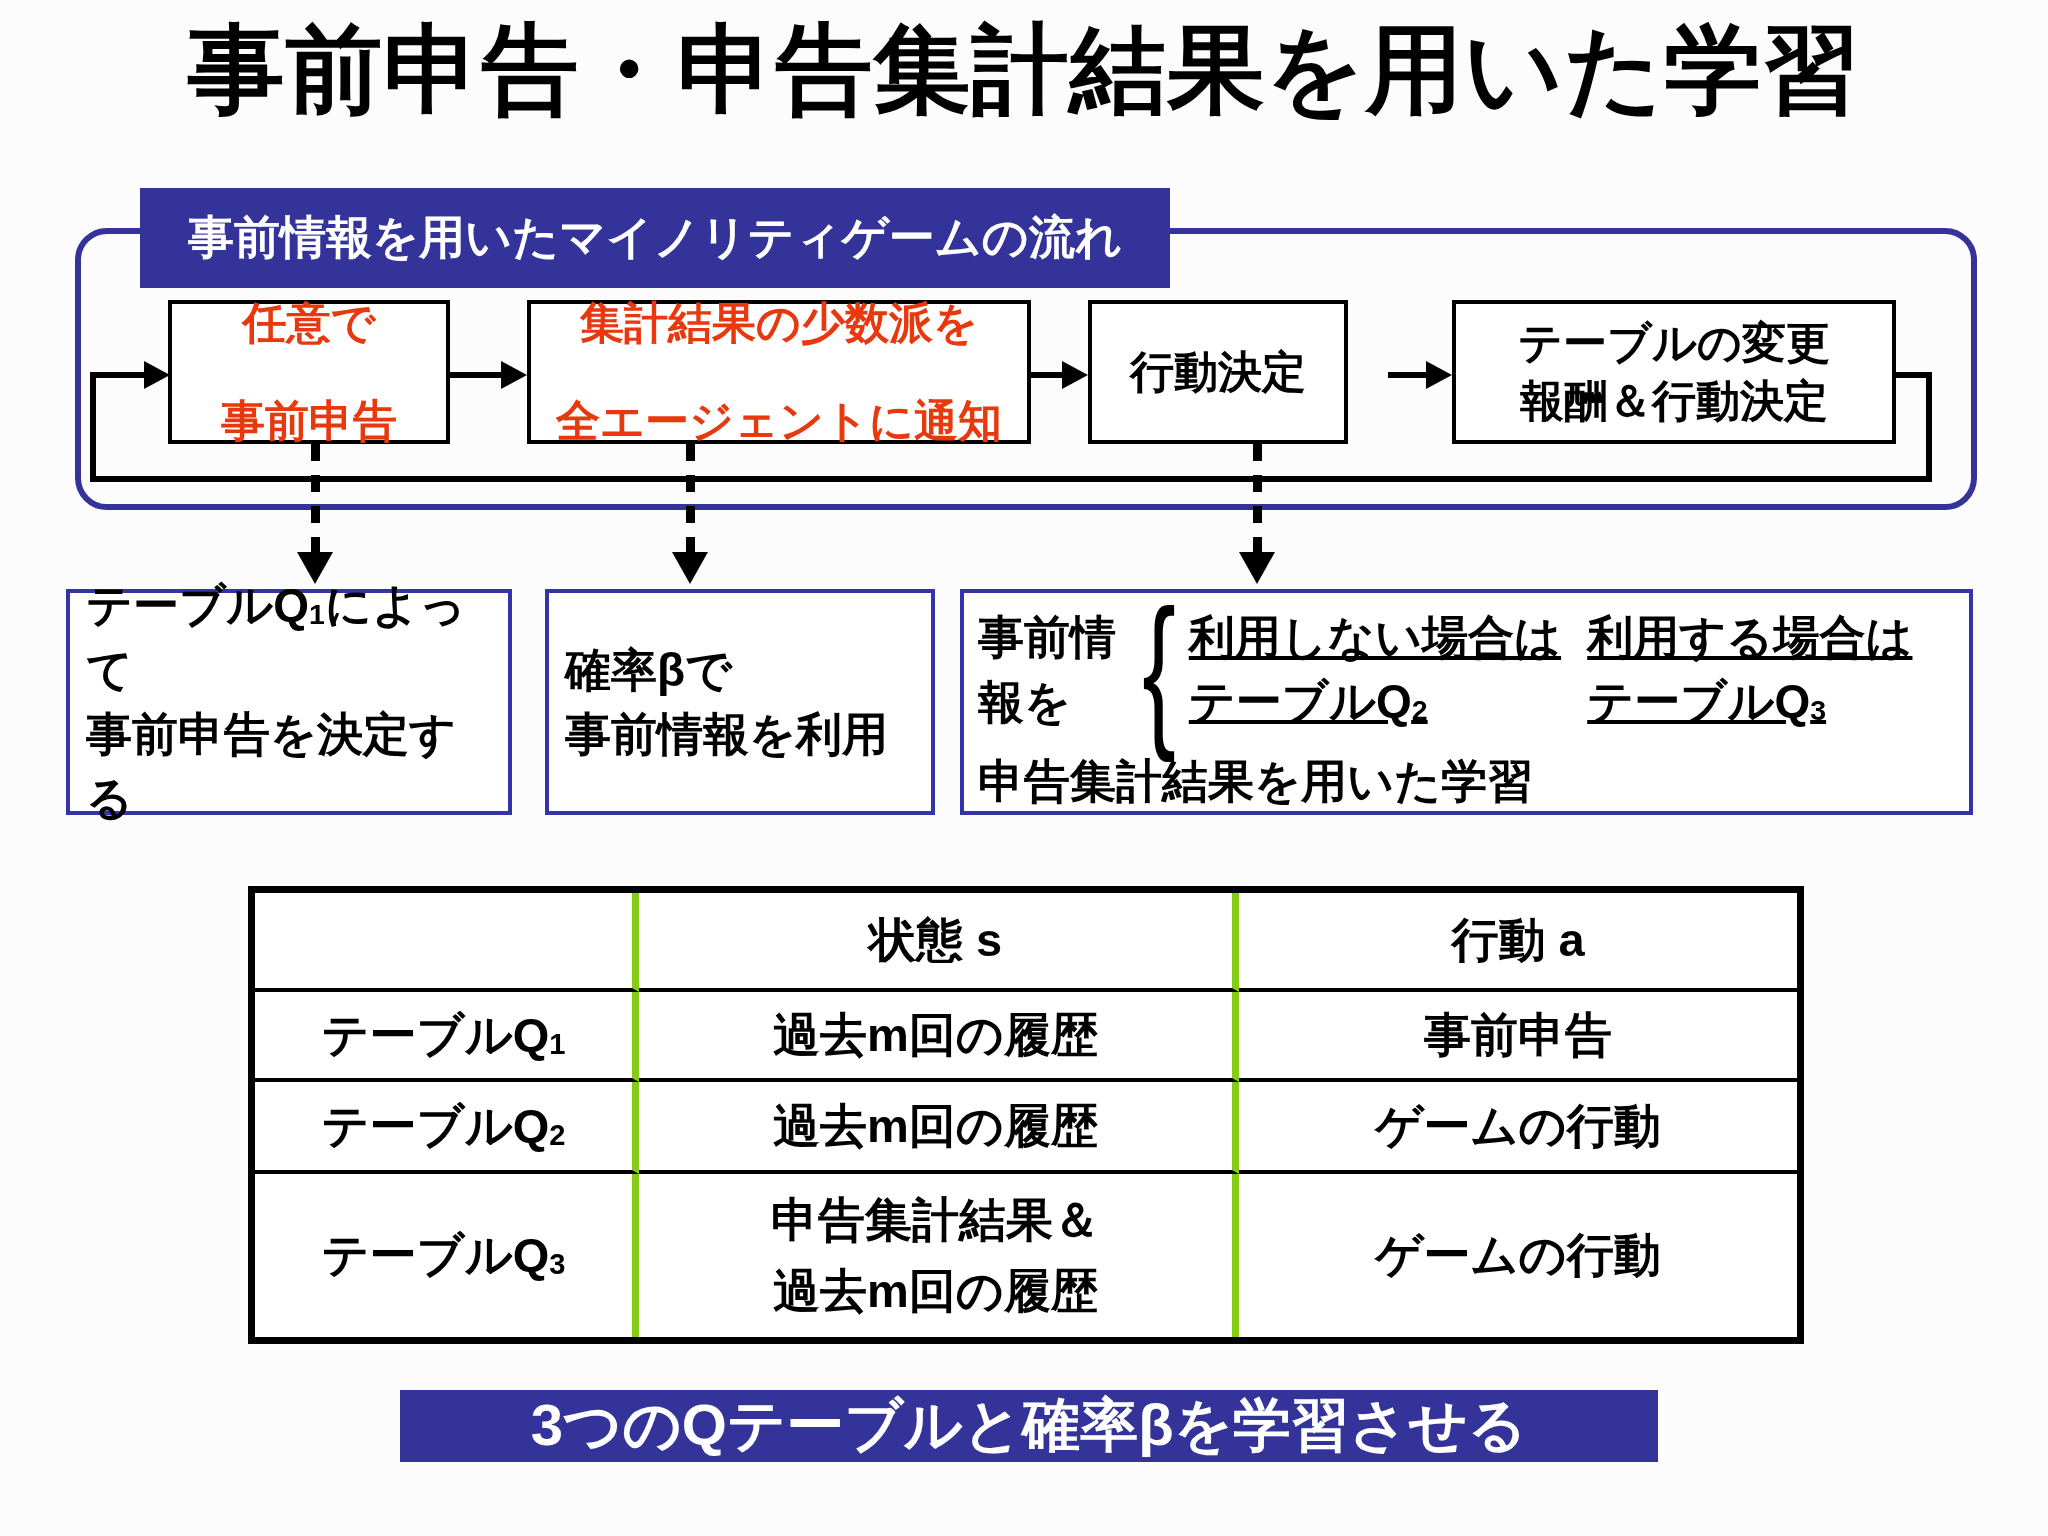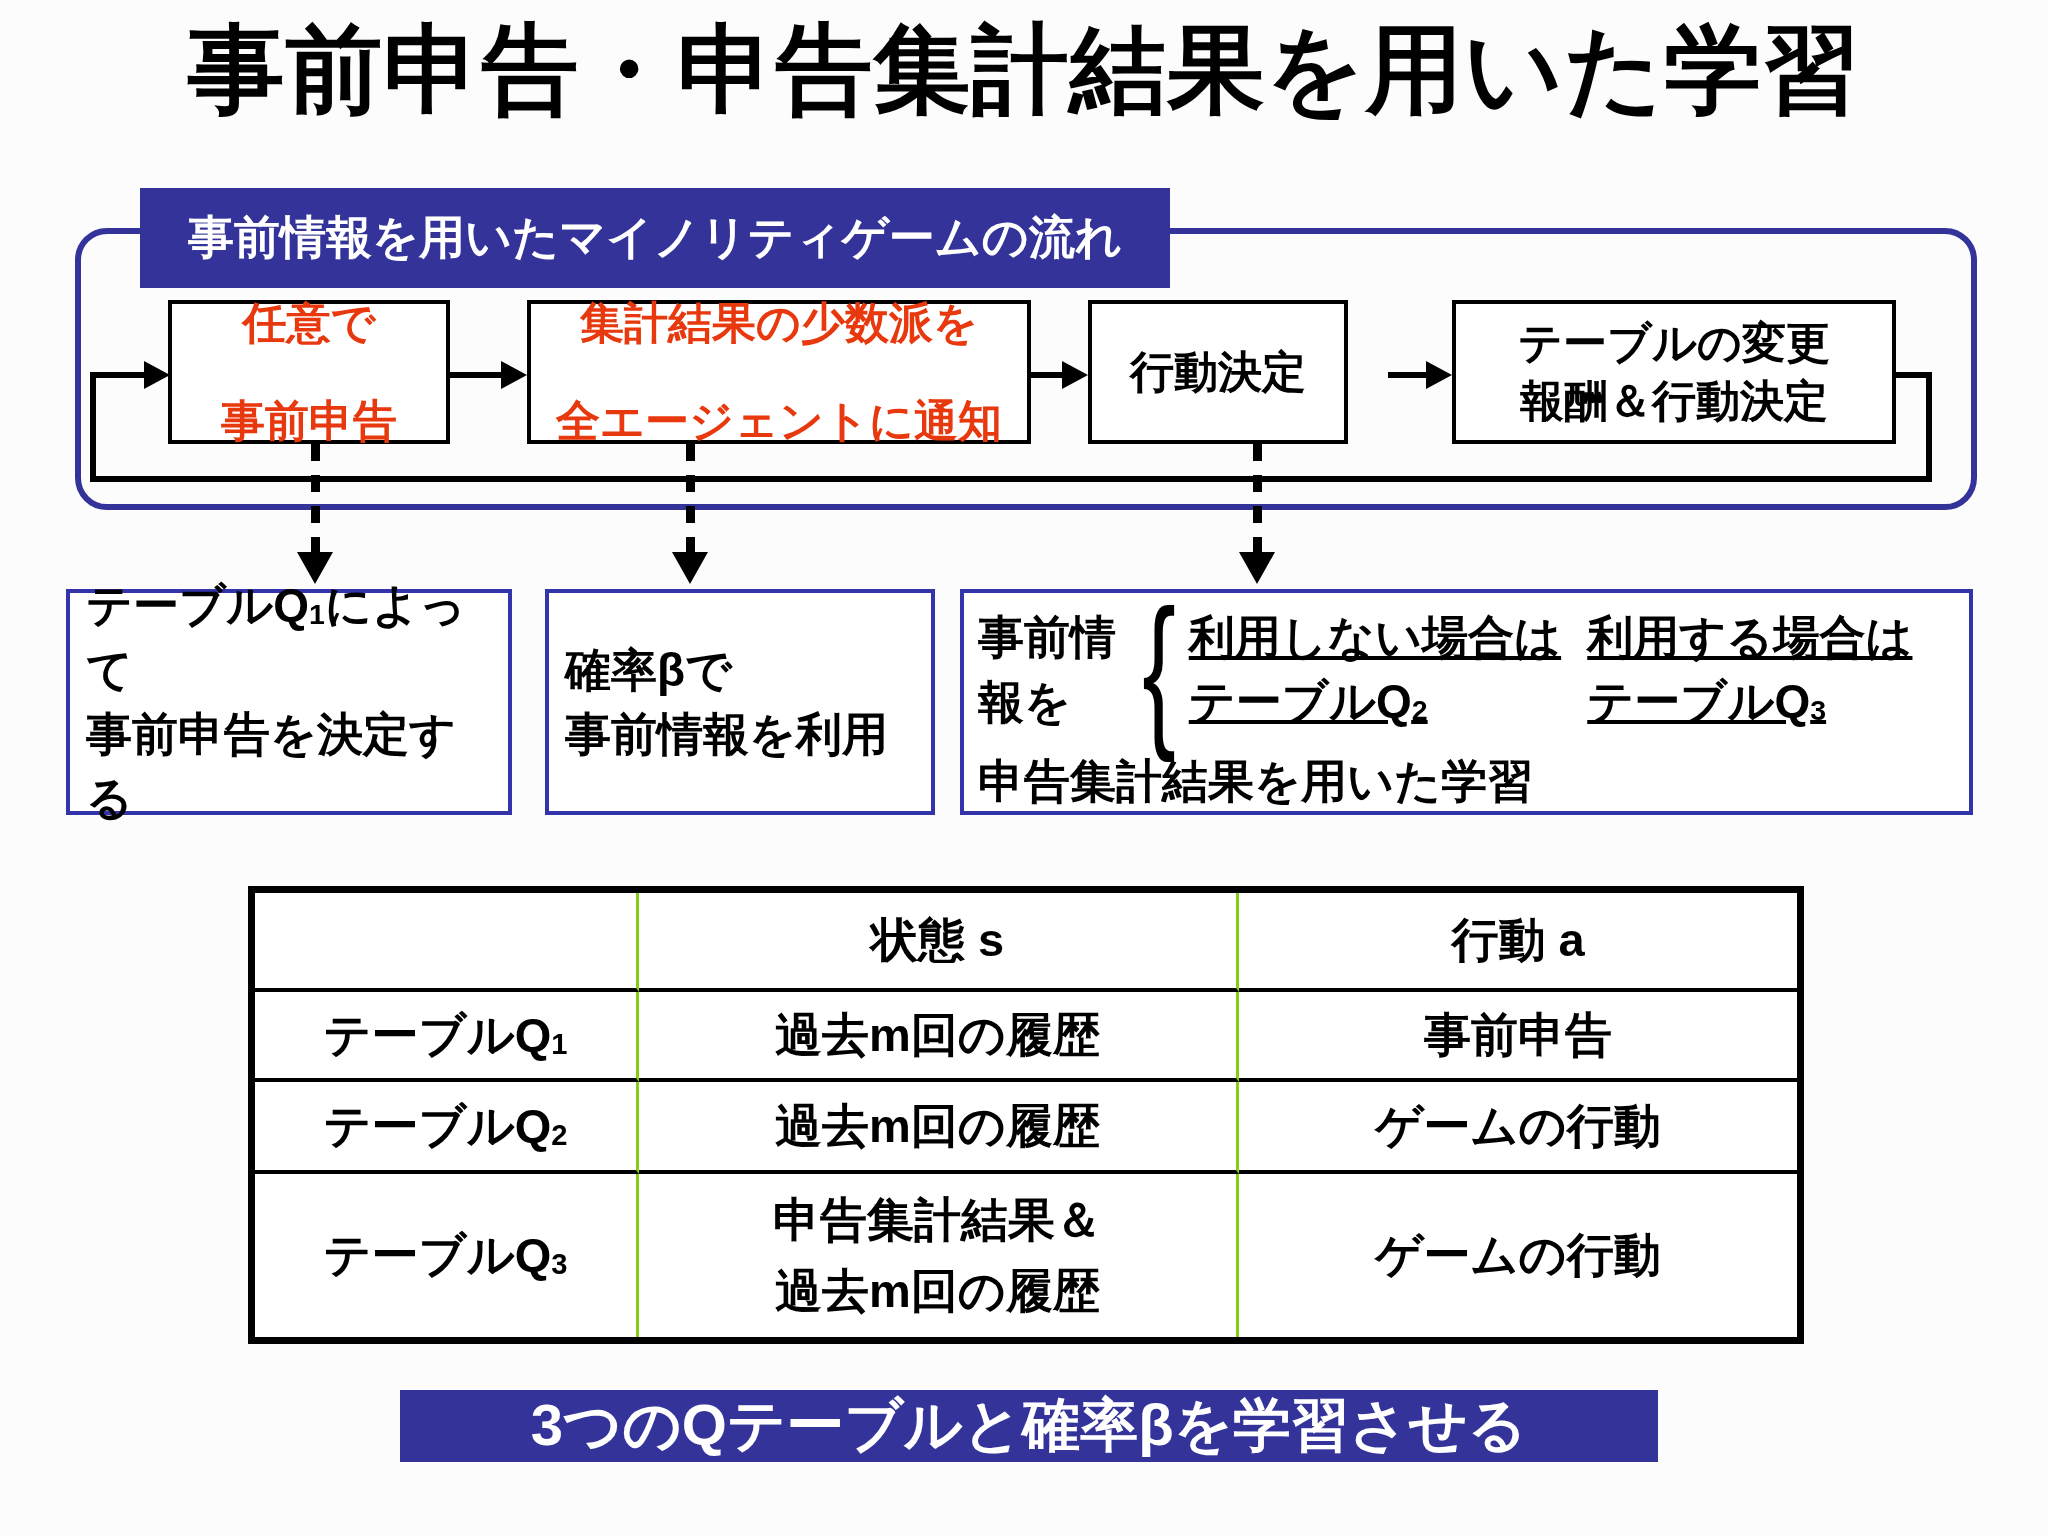--- a/index.html
+++ b/index.html
@@ -72,21 +72,21 @@
     border:7px solid #000; box-sizing:border-box; background:#ffffff; z-index:2;
     display:grid; grid-template-columns:384px 600px 1fr;
     grid-template-rows:99px 90px 92px 1fr;
     font-size:47px; font-weight:bold;
   }
   .qtable .cell {
     display:flex; flex-direction:column; align-items:center; justify-content:center;
     text-align:center; line-height:1.5;
   }
   .qtable .bline { border-bottom:4px solid #000; }
-  .qtable .rline { border-right:3px solid #84cc16; }
+  .qtable .rline { border-right:7px solid #84cc16; }
   .bottom-banner {
     position:absolute; left:400px; top:1390px; width:1258px; height:72px;
     background:#333399; color:#ffffff; font-size:58px; font-weight:bold;
     display:flex; align-items:center; justify-content:center; z-index:2;
   }
 </style>
 </head>
 <body>
 
 <div id="slide">

